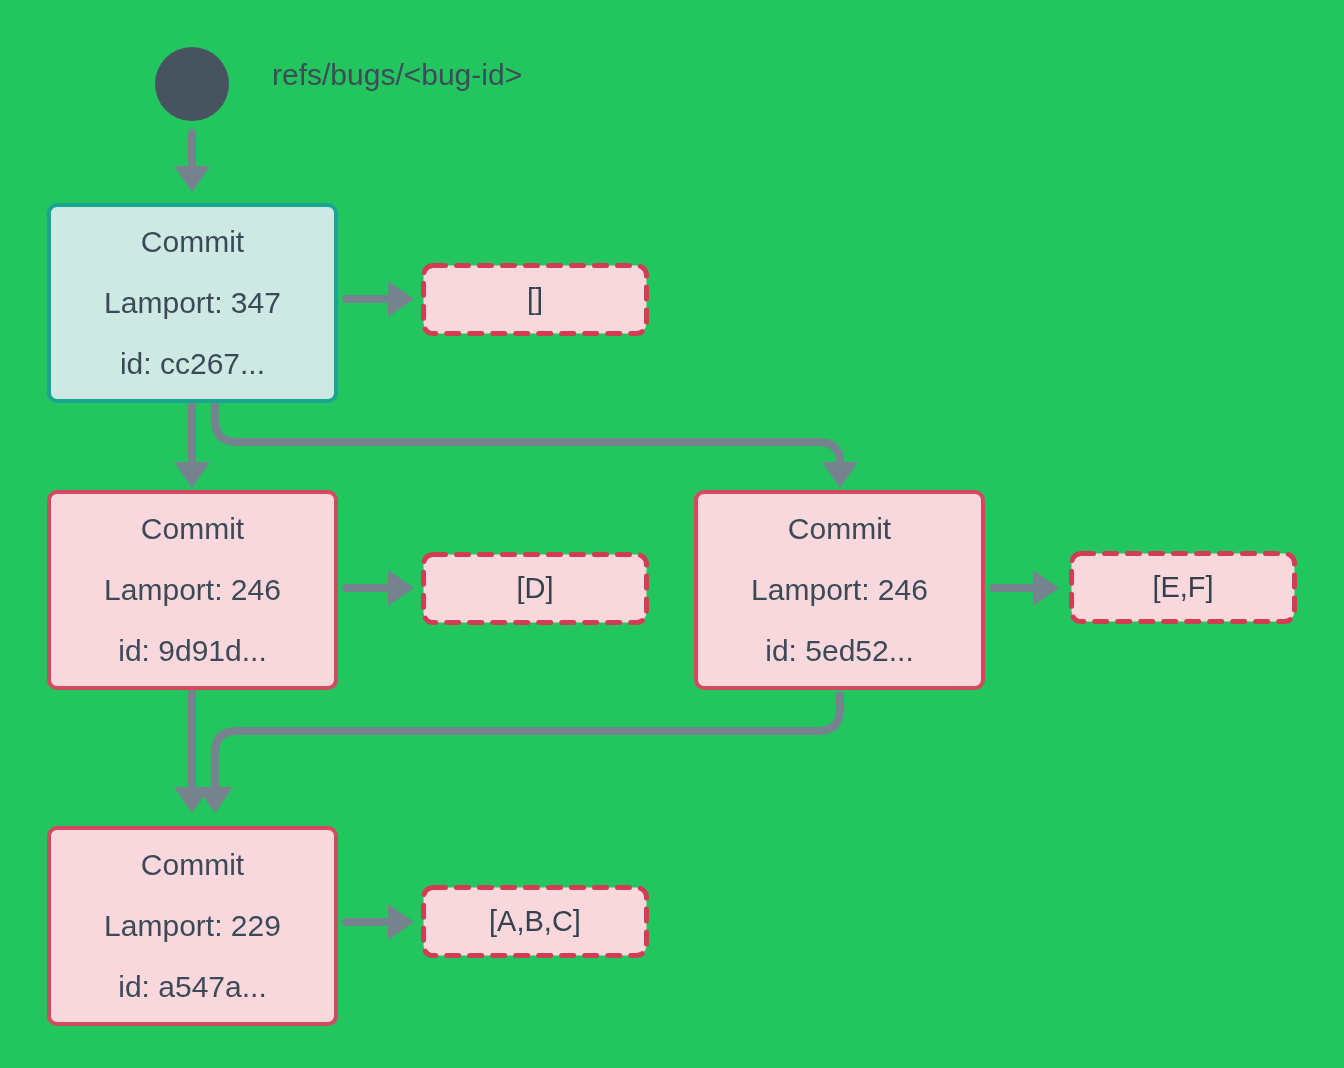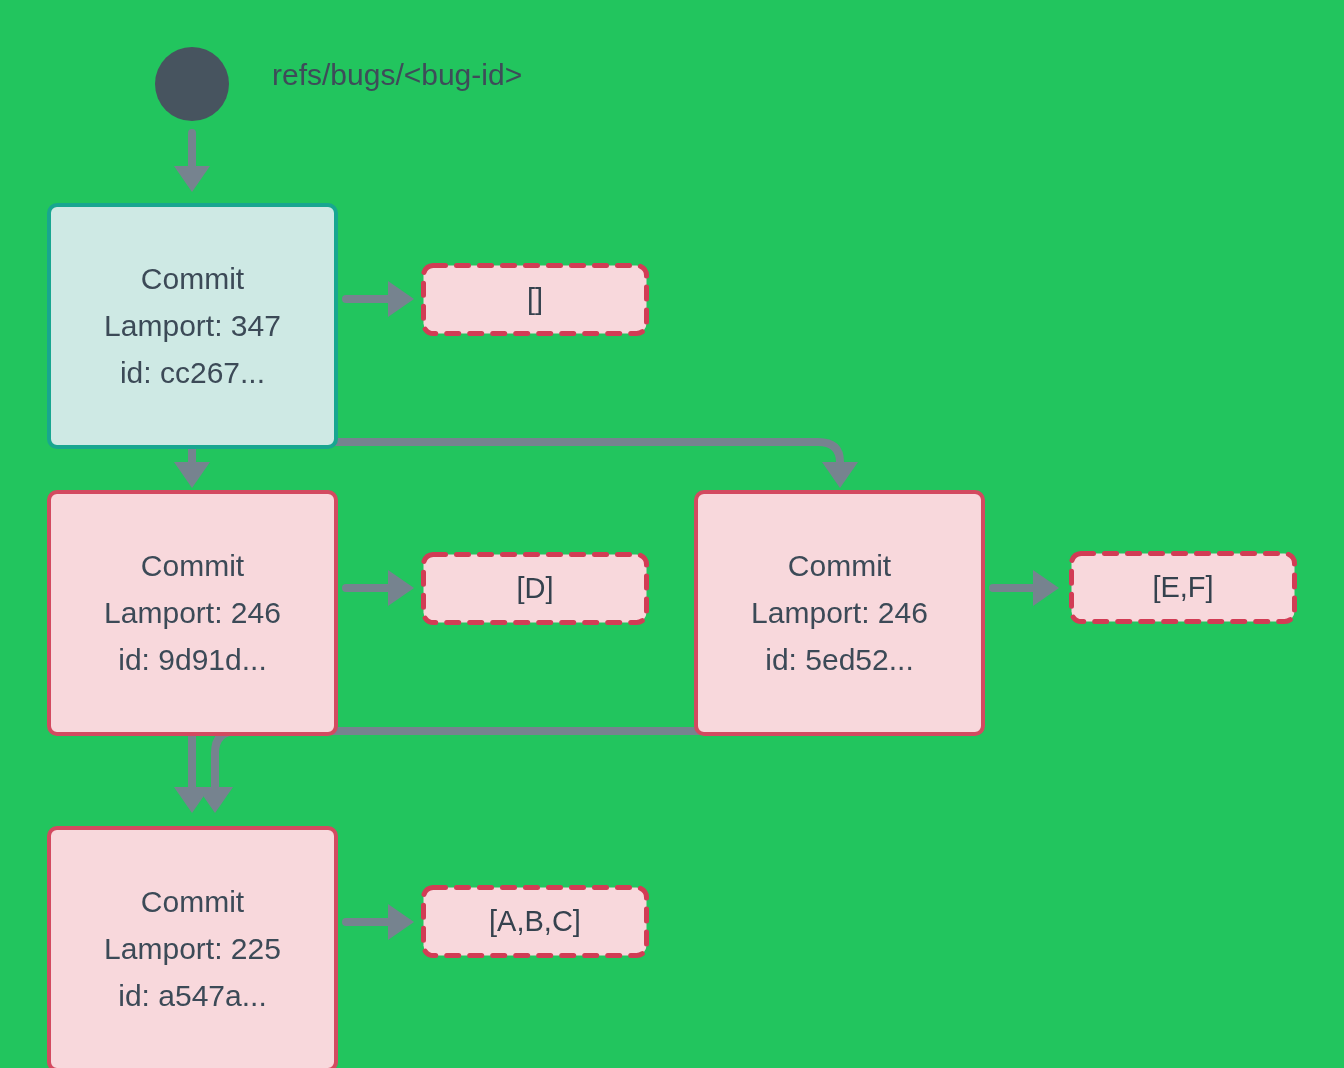--- a/index.html
+++ b/index.html
@@ -42,29 +42,29 @@
     position: absolute;
     left: 272px; top: 116px;
     font-size: 30px;
     font-weight: 700;
     color: #35424e;
     z-index: 2;
     white-space: nowrap;
   }
   .commit-box {
     position: absolute;
-    width: 291px; height: 246px;
+    width: 291px; height: 200px;
     box-sizing: border-box;
     border: 4px solid;
     border-radius: 10px;
     display: flex;
     flex-direction: column;
     align-items: center;
     justify-content: center;
-    gap: 17px;
+    gap: 31px;
     z-index: 2;
   }
   .commit-box.teal { background: #cee9e4; border-color: #18a690; }
   .commit-box.pink { background: #f8d8dc; border-color: #d34a60; }
   .commit-line {
     font-size: 30px;
     line-height: 1;
     color: #3c4a57;
     white-space: nowrap;
   }
@@ -150,21 +150,21 @@
   </div>
 
   <div id="commit-right" class="commit-box pink">
     <span class="commit-line">Commit</span>
     <span class="commit-line">Lamport: 246</span>
     <span class="commit-line">id: 5ed52...</span>
   </div>
 
   <div id="commit-final" class="commit-box pink">
     <span class="commit-line">Commit</span>
-    <span class="commit-line">Lamport: 225</span>
+    <span class="commit-line">Lamport: 229</span>
     <span class="commit-line">id: a547a...</span>
   </div>
 
   <div id="ops-root" class="ops-box">
     <svg class="ops-border" viewBox="0 0 228 73" preserveAspectRatio="none">
       <rect x="2.5" y="2.5" width="223" height="68" rx="10" fill="#f8d8dc" stroke="#d23c55" stroke-width="5" stroke-dasharray="12 11" stroke-linecap="round"></rect>
     </svg>
     <span class="ops-label">[]</span>
   </div>
 

